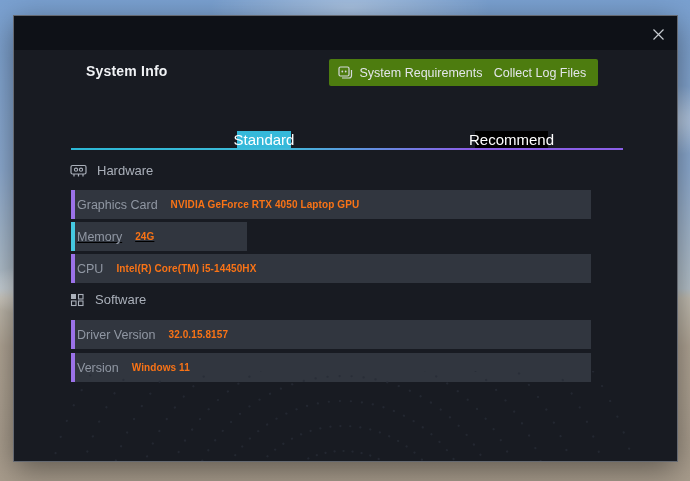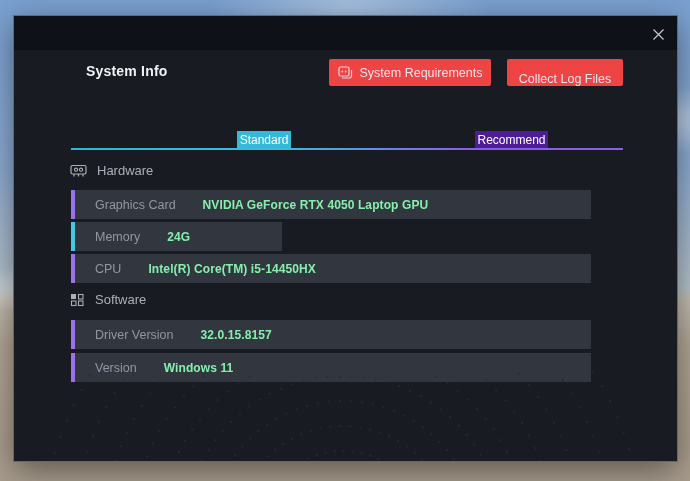--- a/index.html
+++ b/index.html
@@ -33,69 +33,69 @@
   }
   .close-btn svg { display: block; }
 
   .page-title {
     position: absolute; left: 56px; top: 47px;
     font-size: 14px; font-weight: 700; color: #f0f2f5; letter-spacing: 0.2px; margin-left: 16px;
   }
 
   .btn {
     position: absolute; top: 43px; height: 27px;
-    background: #ef4444; color: #e3e6ea;
+    background: #4d7c0f; color: #e3e6ea;
     display: flex; align-items: center; justify-content: center; gap: 7px;
     font-size: 12.5px; font-weight: 500;
     border: none; border-radius: 2px; cursor: pointer;
   }
   .btn-sysreq { left: 315px; width: 162px; }
-  .btn-collect { left: 493px; width: 116px; align-items: flex-end; }
+  .btn-collect { left: 468px; width: 116px; }
   .btn .ico { display: flex; align-items: center; }
 
   
   .chip {
     position: absolute; top: 115px; height: 17px;
     display: flex; align-items: center; justify-content: center;
-    font-size: 12px; font-weight: 500; color: #ffffff;
+    font-size: 15px; font-weight: 500; color: #ffffff;
     padding: 0 7px;
   }
   .chip-standard { left: 223px; width: 54px; background: #35b9da; }
-  .chip-recommend { left: 461px; width: 73px; background: #4c1d95; }
+  .chip-recommend { left: 461px; width: 73px; background: #000000; }
   .meter-line {
     position: absolute; left: 57px; top: 132px; width: 552px; height: 2px;
     background: linear-gradient(90deg, #2cb8d6 0%, #3fbbd9 38%, #8a5fe6 72%, #8a5fe6 100%);
   }
 
   .section-header {
     position: absolute; left: 56px;
     display: flex; align-items: center; gap: 10px;
     color: #aab0ba; font-size: 13px; font-weight: 500;
   }
   .section-hardware { top: 147px; }
   .section-software { top: 276px; }
   .section-header .ico { display: flex; align-items: center; }
 
   .spec-row {
     position: absolute; left: 57px; height: 29px;
     background: #31363f;
     display: flex; align-items: center;
-    padding-left: 24px; gap: 27px;
+    padding-left: 6px; gap: 13px;
     overflow: hidden;
   }
   .spec-row::before {
     content: ""; position: absolute; left: 0; top: 0; bottom: 0; width: 4px;
     background: var(--accent);
   }
   .row--full { width: 520px; }
-  .row--short { width: 211px; }
+  .row--short { width: 176px; text-decoration: underline; }
   .accent-purple { --accent: #9b72e8; }
   .accent-cyan  { --accent: #45c8e0; }
   .spec-label { color: #9097a3; font-size: 12.5px; }
-  .spec-value { color: #86efac; font-size: 12px; font-weight: 700; letter-spacing: 0.1px; }
+  .spec-value { color: #f97316; font-size: 10px; font-weight: 700; letter-spacing: 0.1px; }
 
   .row-gc   { top: 174px; }
   .row-mem  { top: 206px; }
   .row-cpu  { top: 238px; text-align: right; }
   .row-drv  { top: 304px; }
   .row-sys  { top: 337px; }
 
   .deco-dots {
     position: absolute; left: 0; bottom: 0; width: 100%; height: 90px;
     pointer-events: none; opacity: 0.75;

